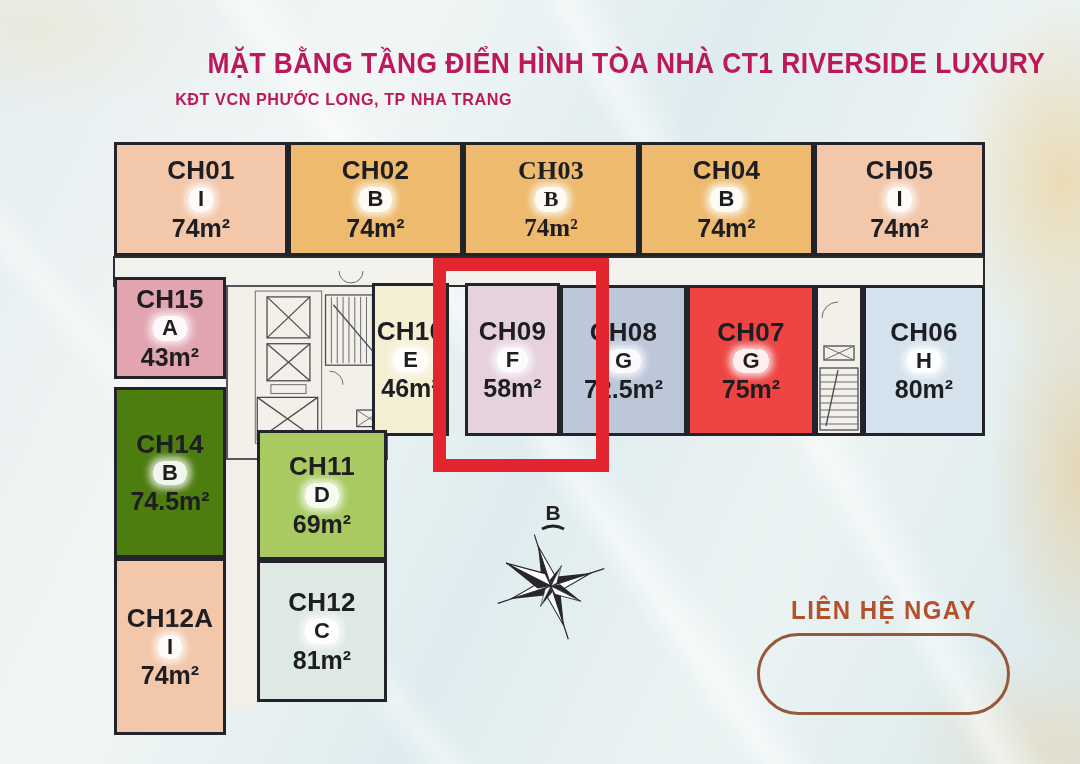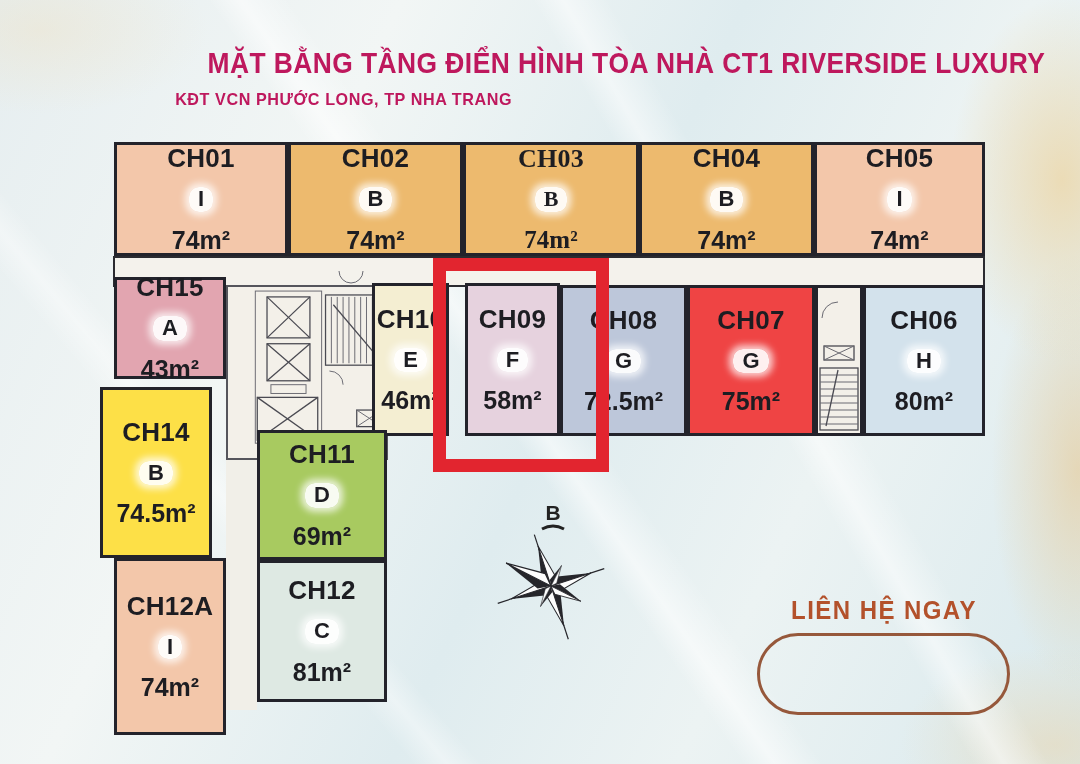--- a/index.html
+++ b/index.html
@@ -25,21 +25,21 @@
   .subtitle{margin:0;position:relative;top:56px;font-size:17px;font-weight:bold;letter-spacing:.6px;
     transform:scaleX(.95);transform-origin:center;}
   .corridor{position:absolute;left:113px;top:256px;width:872px;height:31px;background:#f4f2ec;
     border:2px solid #2b2b30;box-sizing:border-box;z-index:1;}
   .service-gap{position:absolute;left:226px;top:458px;width:31px;height:252px;background:#f1efe8;z-index:0;}
   .core,.stairwell{position:absolute;background:#f3f0e9;z-index:1;box-sizing:border-box;}
   .core{left:226px;top:285px;width:162px;height:175px;border:2px solid #55555c;}
   .stairwell{left:815px;top:285px;width:48px;height:151px;border:3px solid #23232b;}
   .unit{position:absolute;border:3px solid #23232b;box-sizing:border-box;z-index:2;
     display:flex;flex-direction:column;align-items:center;justify-content:center;
-    color:#1d1d22;font-weight:bold;line-height:1.12;gap:12px;}
+    color:#1d1d22;font-weight:bold;line-height:1.12;}
   .u-name{font-size:26px;letter-spacing:.3px;white-space:nowrap;}
   .u-letter{margin:2px 0;}
   .u-letter span{display:inline-block;background:rgba(255,255,255,.92);border-radius:10px;
     padding:0 9px;font-size:22px;box-shadow:0 0 7px 4px rgba(255,255,255,.75);}
   .u-area{font-size:25px;white-space:nowrap;}
   .hl-box{position:absolute;left:433px;top:258px;width:176px;height:214px;
     border:13px solid #e2252f;box-sizing:border-box;z-index:6;}
   .compass{position:absolute;left:487px;top:498px;z-index:2;}
   .cta-label{position:absolute;left:755px;top:596px;width:258px;text-align:center;z-index:3;
     font-size:25px;font-weight:bold;letter-spacing:1.5px;color:#b3512b;transform:scaleX(.96);}
@@ -162,21 +162,21 @@
       <div class="unit" style="left: 372px; top: 283px; width: 77px; height: 153px; background: rgb(244, 238, 210);">
         <div class="u-name">CH10</div>
         <div class="u-letter"><span>E</span></div>
         <div class="u-area">46m²</div>
       </div>
       <div class="unit" style="left: 114px; top: 277px; width: 112px; height: 102px; background: rgb(226, 165, 176);">
         <div class="u-name">CH15</div>
         <div class="u-letter"><span>A</span></div>
         <div class="u-area">43m²</div>
       </div>
-      <div class="unit" style="left: 100px; top: 387px; width: 112px; height: 171px; background: #fde047;">
+      <div class="unit" style="left: 114px; top: 387px; width: 112px; height: 171px; background: #4d7c0f;">
         <div class="u-name">CH14</div>
         <div class="u-letter"><span>B</span></div>
         <div class="u-area">74.5m²</div>
       </div>
       <div class="unit" style="left: 114px; top: 558px; width: 112px; height: 177px; background: rgb(243, 199, 170);">
         <div class="u-name">CH12A</div>
         <div class="u-letter"><span>I</span></div>
         <div class="u-area">74m²</div>
       </div>
       <div class="unit" style="left: 257px; top: 430px; width: 130px; height: 130px; background: rgb(168, 202, 96);">

